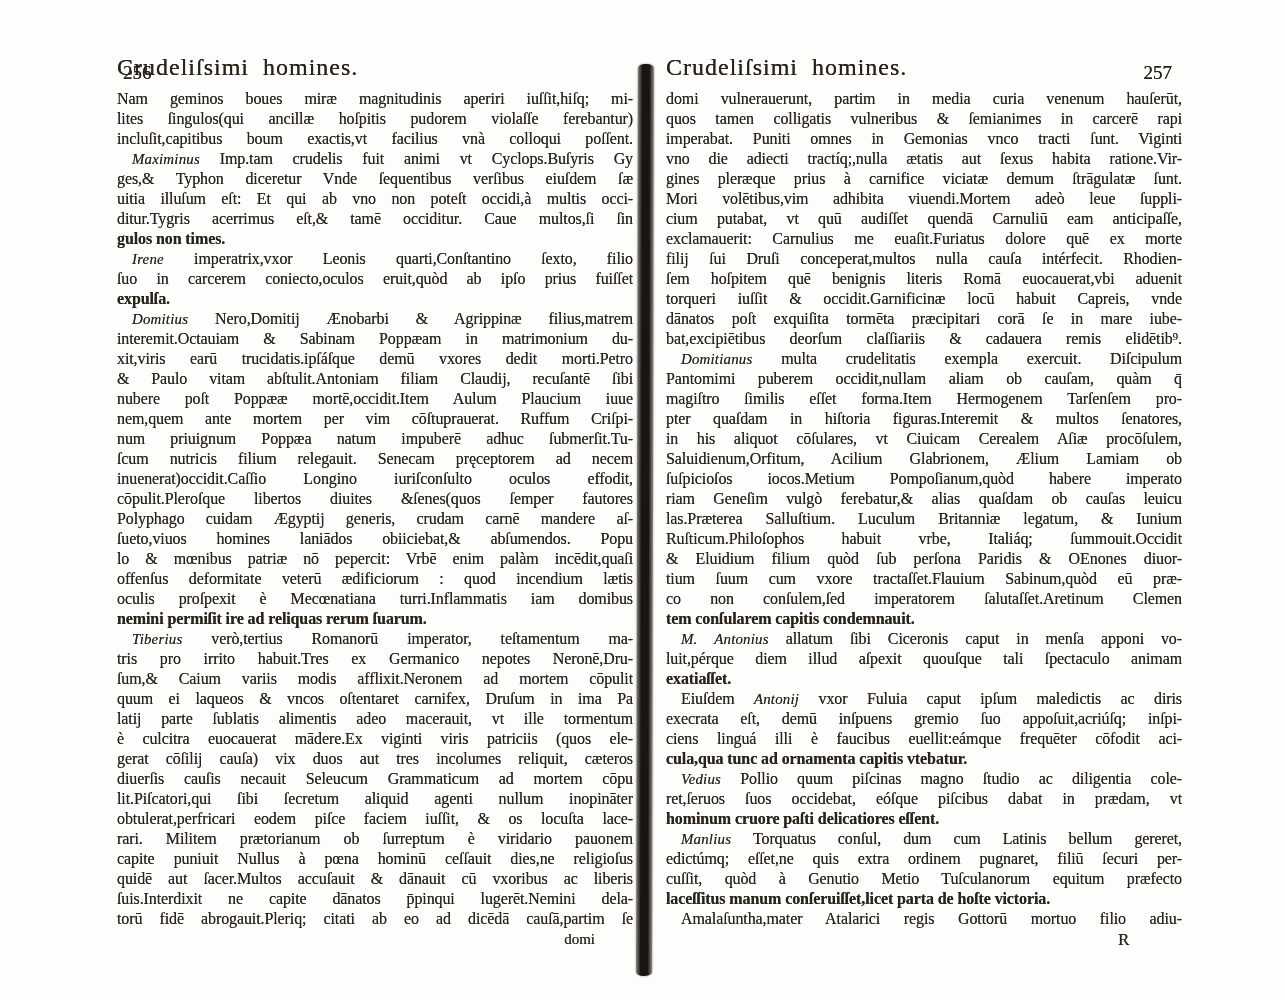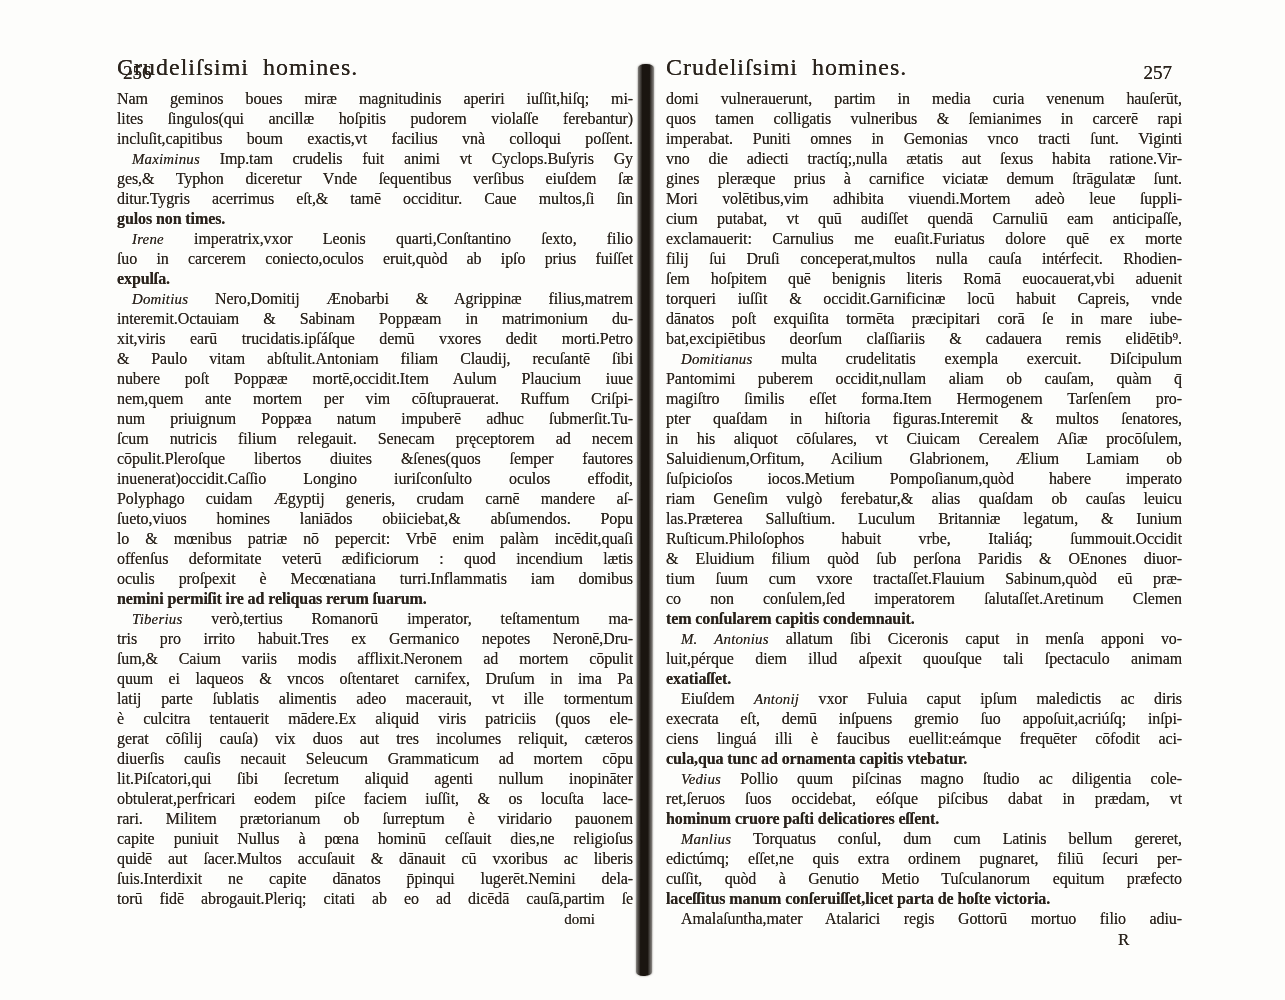--- a/index.html
+++ b/index.html
@@ -67,47 +67,48 @@
     <div class="pagehead">
       <span class="pagenum numleft">256</span>
       <span class="runhead">Crudeliſsimi homines.</span>
     </div>
     <div class="textcol" id="left-lines">
         <div class="line"><span>Nam geminos boues miræ magnitudinis aperiri iuſſit,hiſq; mi-</span></div>
         <div class="line"><span>lites ſingulos(qui ancillæ hoſpitis pudorem violaſſe ferebantur)</span></div>
         <div class="line"><span>incluſit,capitibus boum exactis,vt facilius vnà colloqui poſſent.</span></div>
         <div class="line indent"><span class="lead">Maximinus</span><span> Imp.tam crudelis fuit animi vt Cyclops.Buſyris Gy</span></div>
         <div class="line"><span>ges,&amp; Typhon diceretur Vnde ſequentibus verſibus eiuſdem ſæ</span></div>
+        <div class="line"><span>uitia illuſum eſt: Et qui ab vno non poteſt occidi,à multis occi-</span></div>
         <div class="line"><span>ditur.Tygris acerrimus eſt,&amp; tamē occiditur. Caue multos,ſi ſin</span></div>
         <div class="line flush"><span>gulos non times.</span></div>
         <div class="line indent"><span class="lead">Irene</span><span> imperatrix,vxor Leonis quarti,Conſtantino ſexto, filio</span></div>
         <div class="line"><span>ſuo in carcerem coniecto,oculos eruit,quòd ab ipſo prius fuiſſet</span></div>
         <div class="line flush"><span>expulſa.</span></div>
         <div class="line indent"><span class="lead">Domitius</span><span> Nero,Domitij Ænobarbi &amp; Agrippinæ filius,matrem</span></div>
         <div class="line"><span>interemit.Octauiam &amp; Sabinam Poppæam in matrimonium du-</span></div>
         <div class="line"><span>xit,viris earū trucidatis.ipſáſque demū vxores dedit morti.Petro</span></div>
         <div class="line"><span>&amp; Paulo vitam abſtulit.Antoniam filiam Claudij, recuſantē ſibi</span></div>
         <div class="line"><span>nubere poſt Poppææ mortē,occidit.Item Aulum Plaucium iuue</span></div>
         <div class="line"><span>nem,quem ante mortem per vim cōſtuprauerat. Ruffum Criſpi-</span></div>
         <div class="line"><span>num priuignum Poppæa natum impuberē adhuc ſubmerſit.Tu-</span></div>
         <div class="line"><span>ſcum nutricis filium relegauit. Senecam pręceptorem ad necem</span></div>
+        <div class="line"><span>inuenerat)occidit.Caſſio Longino iuriſconſulto oculos effodit,</span></div>
         <div class="line"><span>cōpulit.Pleroſque libertos diuites &amp;ſenes(quos ſemper fautores</span></div>
-        <div class="line"><span>inuenerat)occidit.Caſſio Longino iuriſconſulto oculos effodit,</span></div>
         <div class="line"><span>Polyphago cuidam Ægyptij generis, crudam carnē mandere aſ-</span></div>
         <div class="line"><span>ſueto,viuos homines laniādos obiiciebat,&amp; abſumendos. Popu</span></div>
         <div class="line"><span>lo &amp; mœnibus patriæ nō pepercit: Vrbē enim palàm incēdit,quaſi</span></div>
         <div class="line"><span>offenſus deformitate veterū ædificiorum : quod incendium lætis</span></div>
         <div class="line"><span>oculis proſpexit è Mecœnatiana turri.Inflammatis iam domibus</span></div>
         <div class="line flush"><span>nemini permiſit ire ad reliquas rerum ſuarum.</span></div>
         <div class="line indent"><span class="lead">Tiberius</span><span> verò,tertius Romanorū imperator, teſtamentum ma-</span></div>
         <div class="line"><span>tris pro irrito habuit.Tres ex Germanico nepotes Neronē,Dru-</span></div>
         <div class="line"><span>ſum,&amp; Caium variis modis afflixit.Neronem ad mortem cōpulit</span></div>
         <div class="line"><span>quum ei laqueos &amp; vncos oſtentaret carnifex, Druſum in ima Pa</span></div>
         <div class="line"><span>latij parte ſublatis alimentis adeo macerauit, vt ille tormentum</span></div>
-        <div class="line"><span>è culcitra tentauerit mādere.Ex aliquid viris patriciis (quos ele-</span></div>
+        <div class="line"><span>è culcitra euocauerat mādere.Ex viginti viris patriciis (quos ele-</span></div>
         <div class="line"><span>gerat cōſilij cauſa) vix duos aut tres incolumes reliquit, cæteros</span></div>
         <div class="line"><span>diuerſis cauſis necauit Seleucum Grammaticum ad mortem cōpu</span></div>
         <div class="line"><span>lit.Piſcatori,qui ſibi ſecretum aliquid agenti nullum inopināter</span></div>
         <div class="line"><span>obtulerat,perfricari eodem piſce faciem iuſſit, &amp; os locuſta lace-</span></div>
         <div class="line"><span>rari. Militem prætorianum ob ſurreptum è viridario pauonem</span></div>
         <div class="line"><span>capite puniuit Nullus à pœna hominū ceſſauit dies,ne religioſus</span></div>
         <div class="line"><span>quidē aut ſacer.Multos accuſauit &amp; dānauit cū vxoribus ac liberis</span></div>
         <div class="line"><span>ſuis.Interdixit ne capite dānatos p̄pinqui lugerēt.Nemini dela-</span></div>
         <div class="line"><span>torū fidē abrogauit.Pleriq; citati ab eo ad dicēdā cauſā,partim ſe</span></div>
       </div>

